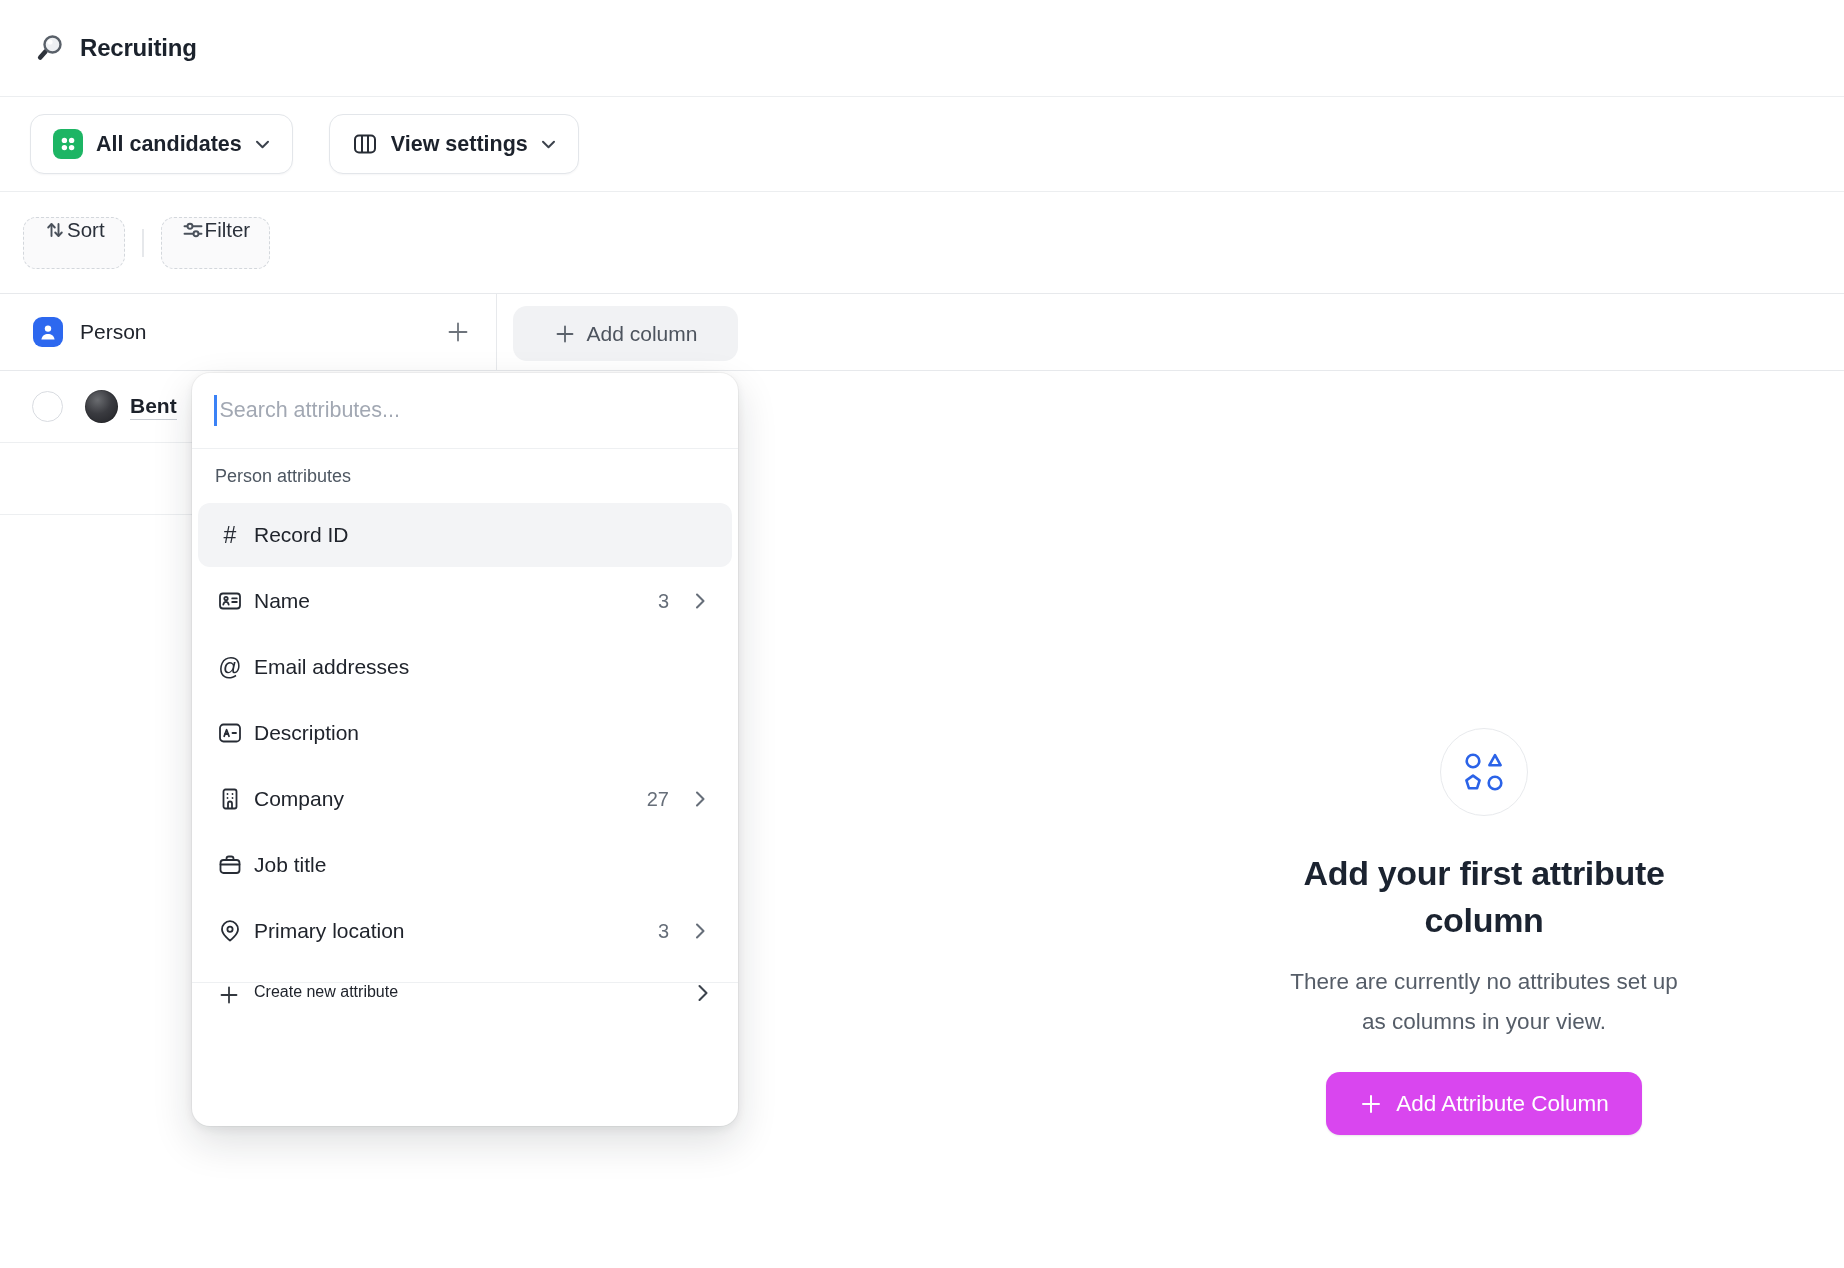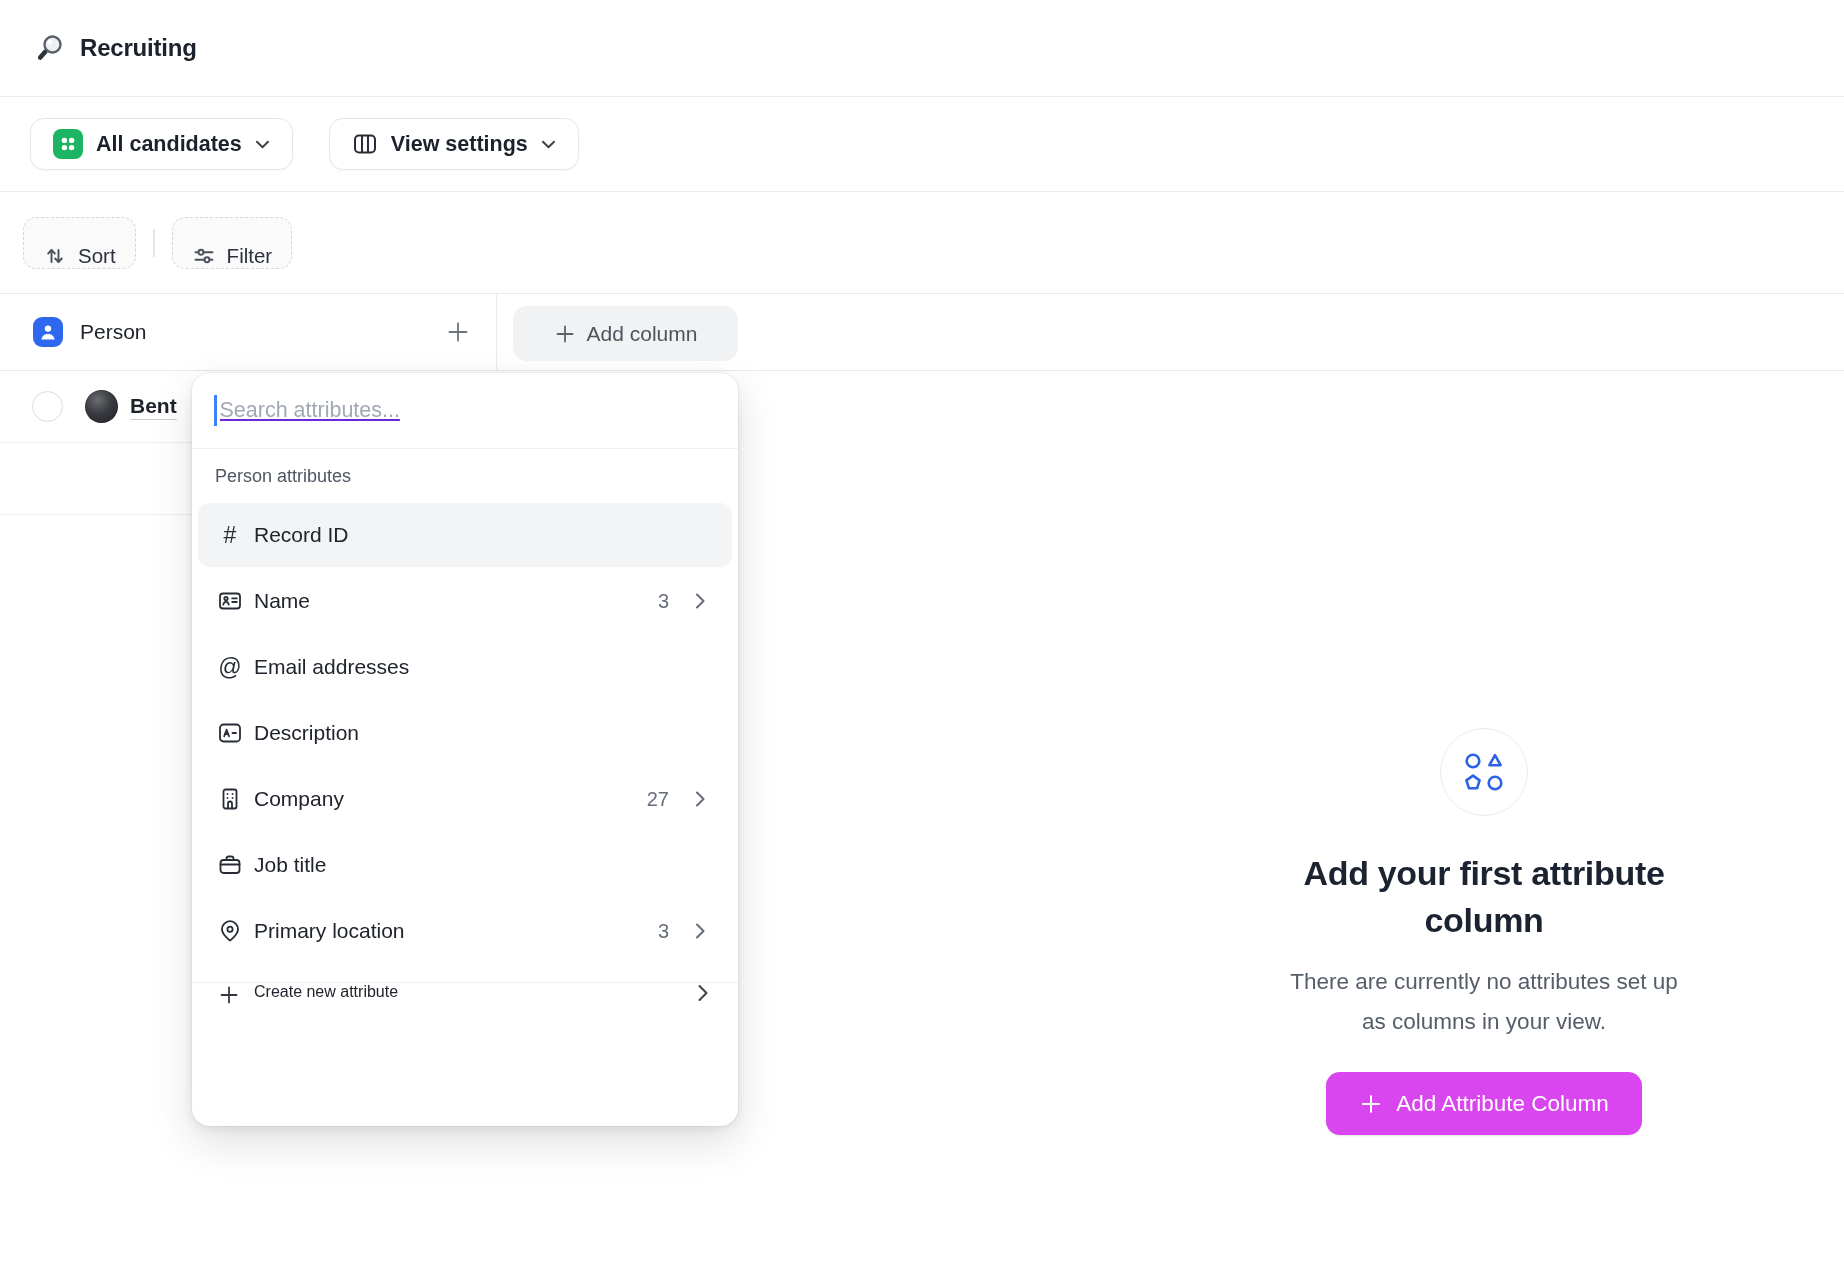--- a/index.html
+++ b/index.html
@@ -21,38 +21,38 @@
   }
   .app-title { font-size:24px; font-weight:700; color:#1b222c; letter-spacing:-0.2px; }
 
   
   .toolbar-views {
     position:absolute; left:0; top:97px; right:0; height:95px;
     border-bottom:1px solid #eceef0;
     display:flex; align-items:center; padding-left:30px; gap:36px;
   }
   .pill-btn {
-    height:52px; display:flex; align-items:center; gap:13px;
+    height:60px; display:flex; align-items:center; gap:13px;
     padding:16px 22px; background:#fff;
     border:1px solid #e3e6ea; border-radius:14px;
     box-shadow:0 1px 2px rgba(16,24,40,.04);
     font-size:21.5px; font-weight:600; color:#1c222c; cursor:pointer;
   }
   .green-grid {
     width:30px; height:30px; border-radius:8px; background:#1DB564;
     display:flex; align-items:center; justify-content:center;
   }
 
   
   .toolbar-actions {
     position:absolute; left:0; top:192px; right:0; height:101px;
     display:flex; align-items:center; padding-left:23px;
   }
   .dashed-btn {
-    height:52px; display:flex; align-items:flex-end; gap:11px;
+    height:52px; display:flex; align-items:flex-start; 
     padding:0 19px; background:#fafafb;
     border:1.5px dashed #d3d7dc; border-radius:13px;
     font-size:20.5px; font-weight:500; color:#2b313b; cursor:pointer;
   }
   .action-divider { width:2px; height:28px; background:#e6e8eb; margin:0 17px; }
 
   
   .table-header {
     position:absolute; left:0; top:293px; right:0; height:78px;
     border-top:1px solid #e7e9ec; border-bottom:1px solid #e7e9ec;
@@ -107,21 +107,21 @@
     box-shadow:0 0 0 1px rgba(20,25,35,.04), 0 16px 40px rgba(20,25,35,.14), 0 3px 10px rgba(20,25,35,.07);
     display:flex; flex-direction:column;
   }
   .menu-search {
     height:76px; flex:none; display:flex; align-items:center;
     padding:0 24px 0 22px; border-bottom:1px solid #eef0f2;
   }
   .search-caret { width:2.5px; height:31px; background:#3b82f6; margin-right:3px; flex:none; }
   .menu-search input {
     border:none; outline:none; flex:1; font-size:21.5px;
-    font-family:"Liberation Sans", sans-serif; color:#6d28d9; background:transparent;text-decoration:underline;
+    font-family:"Liberation Sans", sans-serif; color:#6d28d9; background:transparent;
   }
   .menu-search input::placeholder { color:#a2a8b3; }
   .menu-section-label {
     margin-top:12px; height:30px; padding:0 23px; flex:none;
     display:flex; align-items:center;
     font-size:18px; font-weight:400; color:#4e5762;
   }
   .menu-items { padding:12px 6px 0 6px; }
   .menu-item {
     height:64px; margin-bottom:2px; border-radius:12px;

